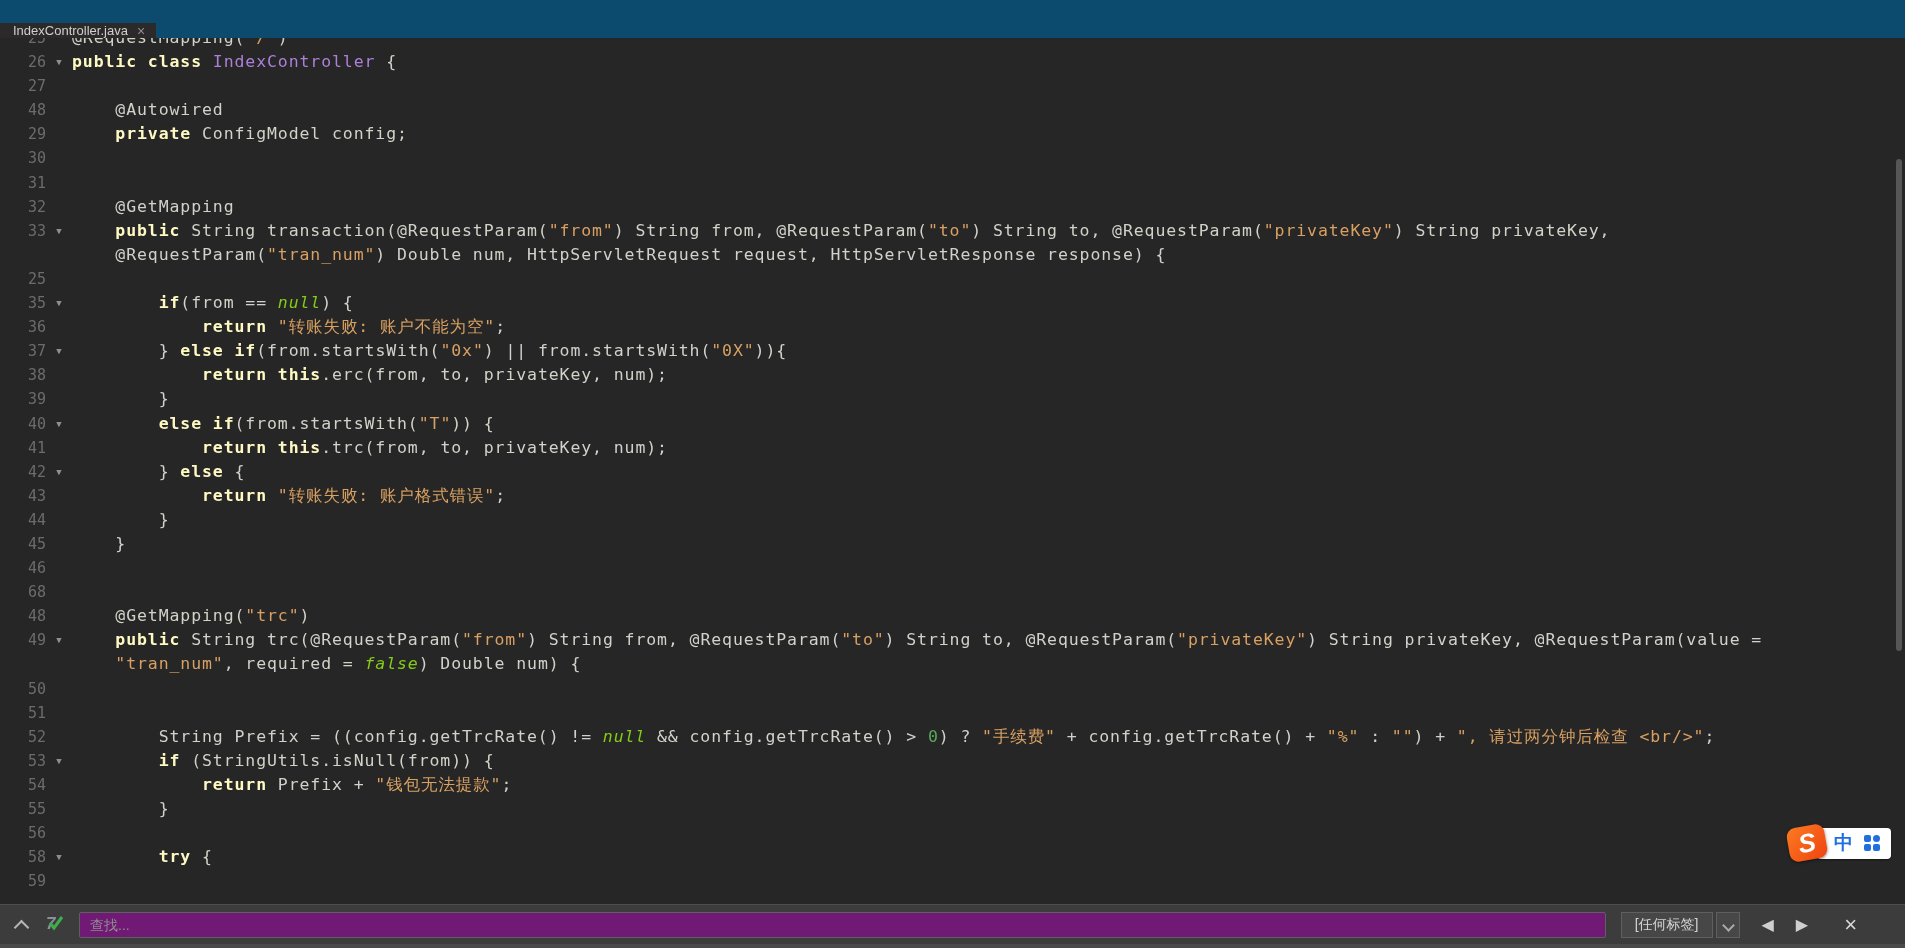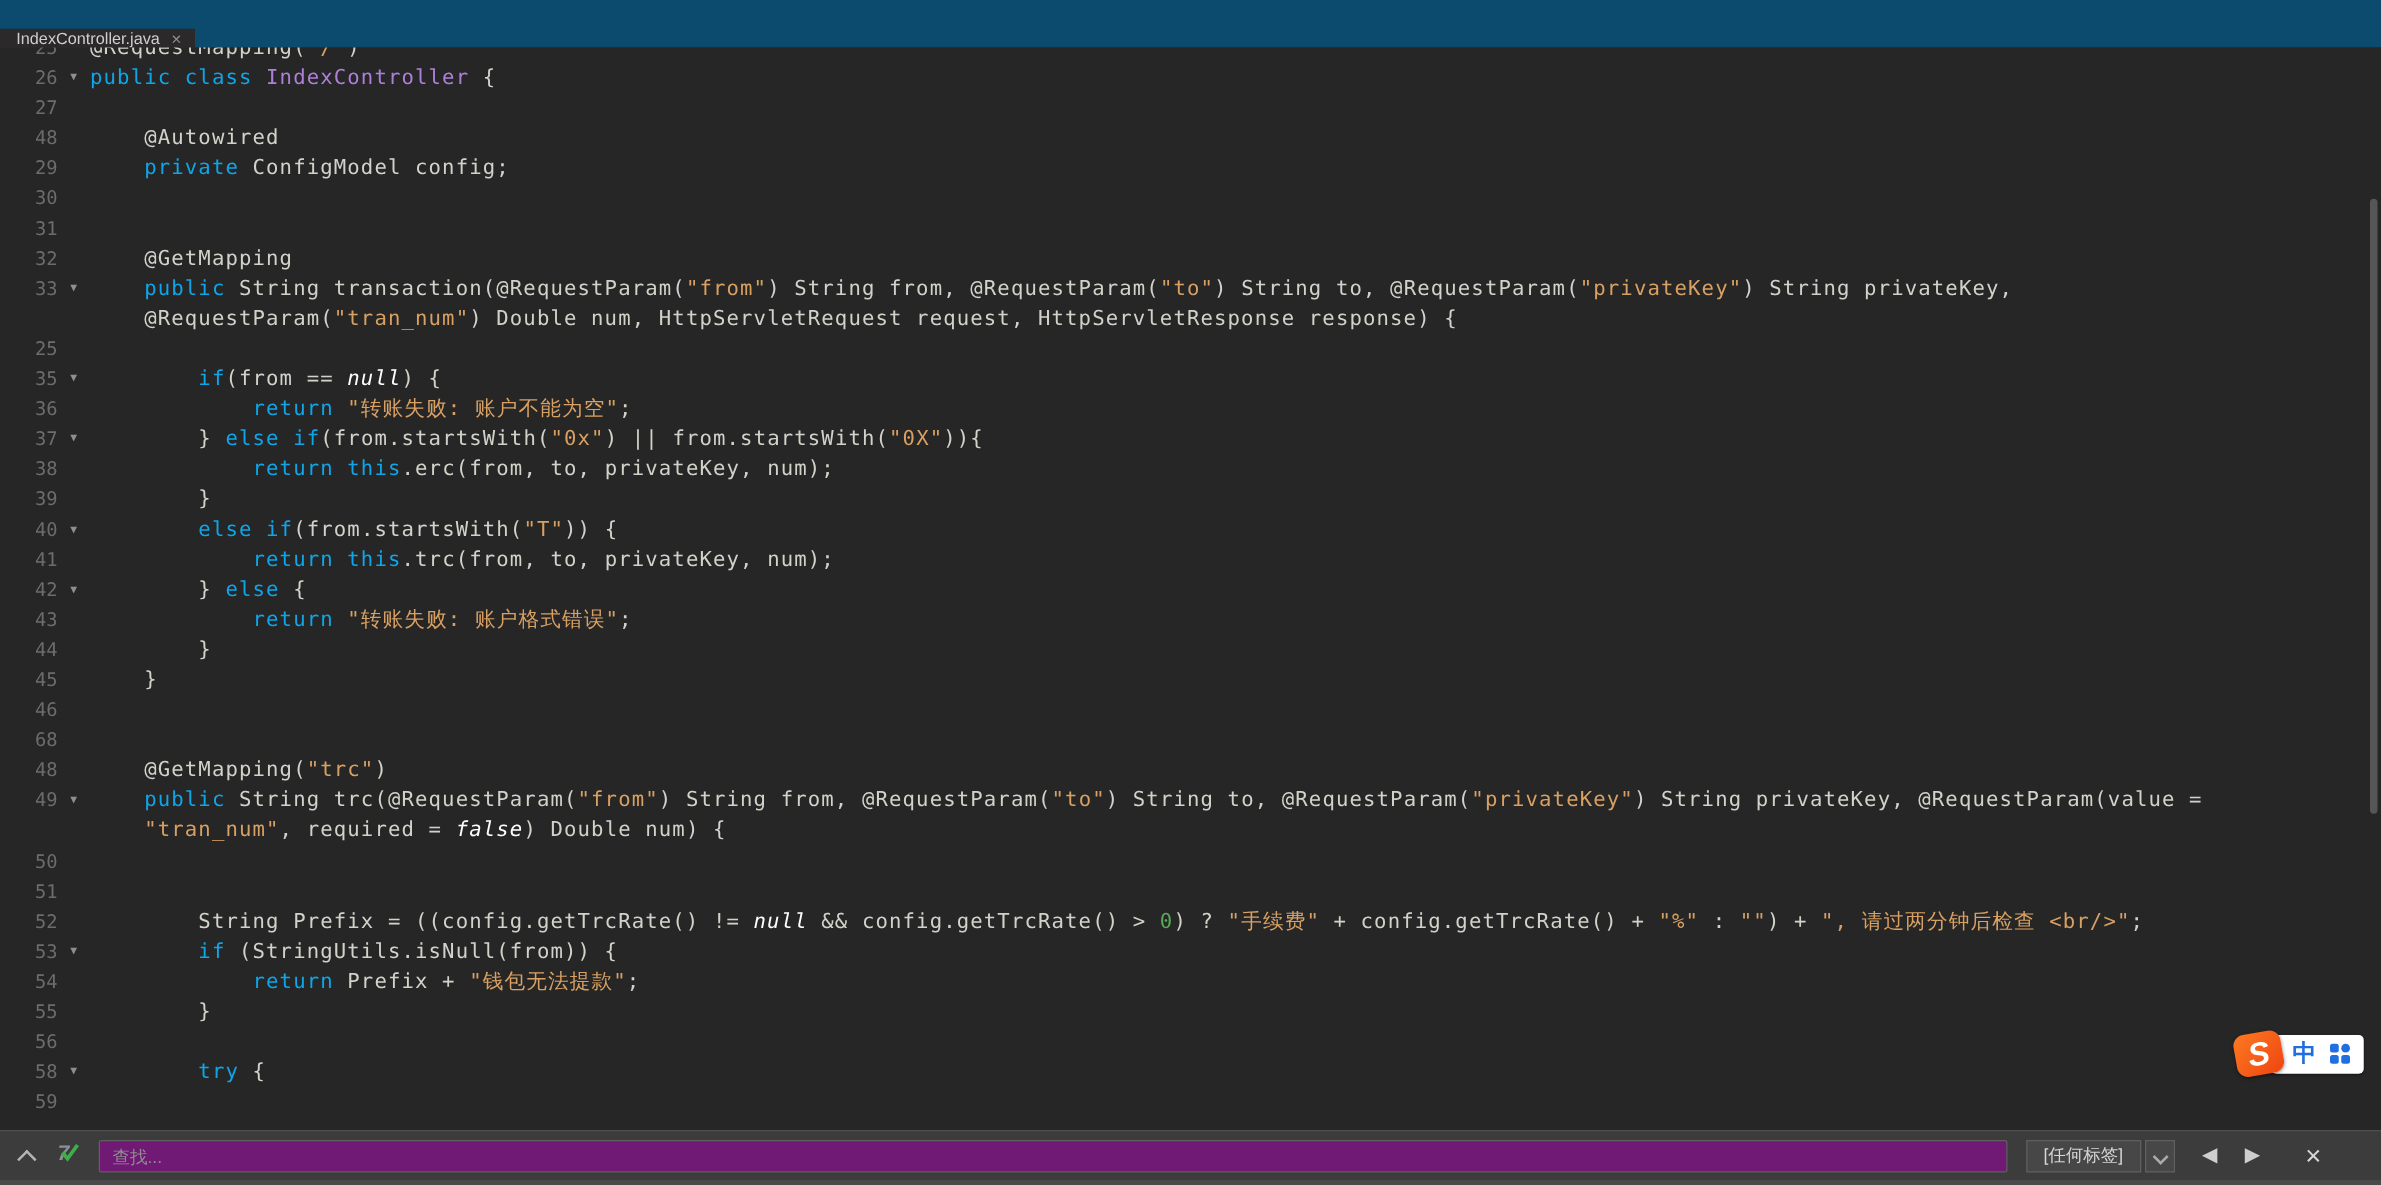--- a/index.html
+++ b/index.html
@@ -14,24 +14,24 @@
 
   
   .editor { position:relative; height:866px; overflow:hidden; background:#262626; }
   .lines { position:absolute; left:0; top:-12px; right:12px; }
   .row { display:flex; height:24.1px; line-height:24.1px;
          font-family:"DejaVu Sans Mono", monospace; font-size:16.5px; }
   .gutter { width:46px; flex:none; text-align:right; color:#6c6c6c; font-size:15px; }
   .fold { width:26px; flex:none; text-align:center; color:#8f8f8f; font-size:9px; }
   .code { white-space:pre; letter-spacing:0.9px; color:#d2d2ca; }
   .code .p { color:#d2d2ca; }
-  .code .k { color:#0ea5e9; }
+  .code .k { color:#fef9c3;font-weight:bold; }
   .code .c { color:#ad80d8; }
   .code .s { color:#d8a062; }
-  .code .l { color:#ffffff; font-style:italic; }
+  .code .l { color:#84cc16; font-style:italic; }
   .code .n { color:#5aa85a; }
   .blur { display:inline-block; width:310px; height:19px; vertical-align:-3px; margin:0 2px;
           border-radius:2px;
           background-image:
             repeating-linear-gradient(0deg, rgba(0,0,0,0) 0 10px, rgba(0,0,0,.28) 10px 19px),
             repeating-linear-gradient(90deg,#8a7a52 0 17px,#5d5036 17px 34px,#a68c58 34px 51px,
                                       #463c28 51px 68px,#756444 68px 85px); }
   .vscroll-thumb { position:absolute; right:3px; top:121px; width:6px; height:492px;
                    background:#565656; border-radius:3px; }
 

